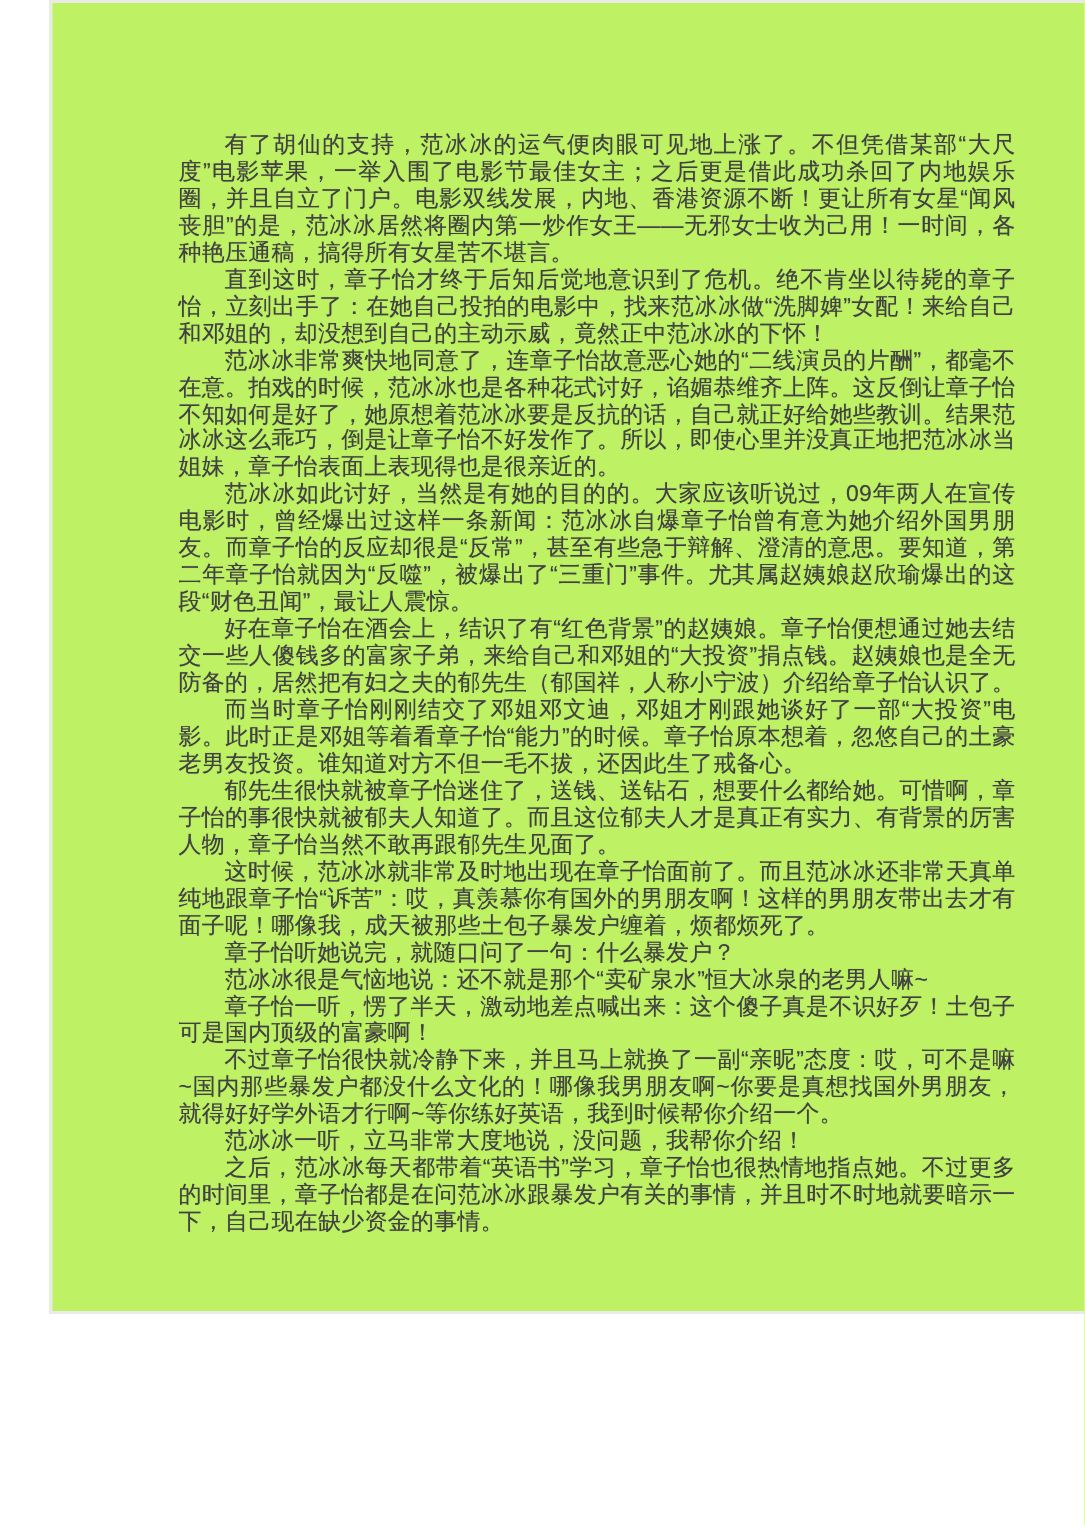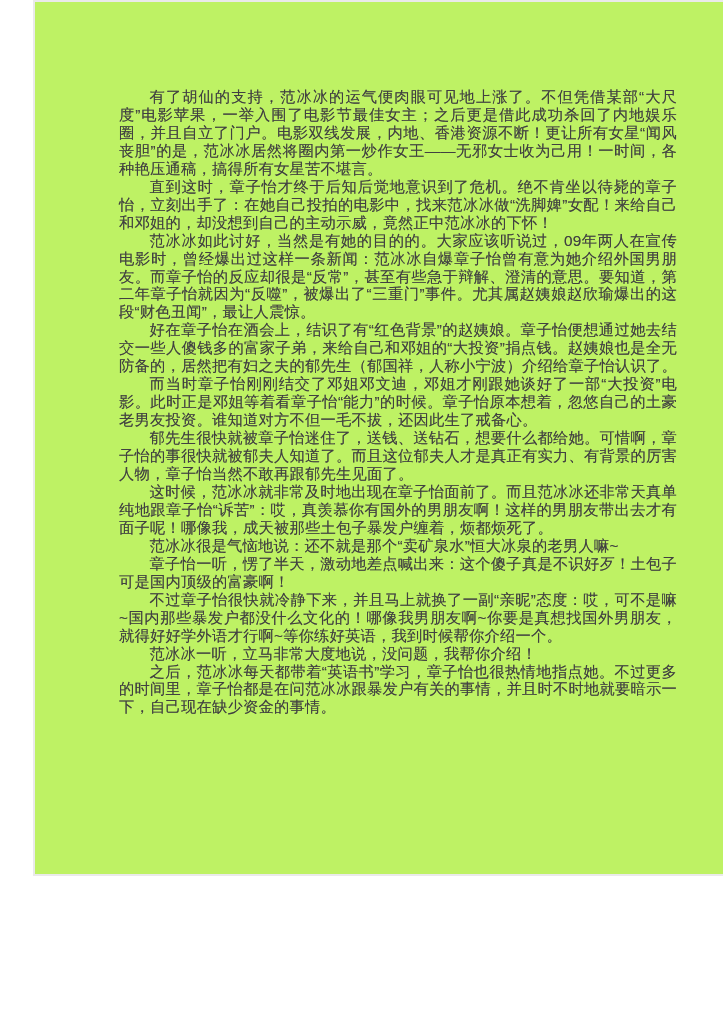--- a/index.html
+++ b/index.html
@@ -46,25 +46,27 @@
     text-align: center;
   }
 </style>
 </head>
 <body>
 
 <div class="page">
   <div class="text-block">
     <p>有了胡仙的支持，范冰冰的运气便肉眼可见地上涨了。不但凭借某部“大尺度”电影苹果，一举入围了电影节最佳女主；之后更是借此成功杀回了内地娱乐圈，并且自立了门户。电影双线发展，内地、香港资源不断！更让所有女星“闻风丧胆”的是，范冰冰居然将圈内第一炒作女王——无邪女士收为己用！一时间，各种艳压通稿，搞得所有女星苦不堪言。</p>
     <p>直到这时，章子怡才终于后知后觉地意识到了危机。绝不肯坐以待毙的章子怡，立刻出手了：在她自己投拍的电影中，找来范冰冰做“洗脚婢”女配！来给自己和邓姐的，却没想到自己的主动示威，竟然正中范冰冰的下怀！</p>
+    <p>范冰冰非常爽快地同意了，连章子怡故意恶心她的“二线演员的片酬”，都毫不在意。拍戏的时候，范冰冰也是各种花式讨好，谄媚恭维齐上阵。这反倒让章子怡不知如何是好了，她原想着范冰冰要是反抗的话，自己就正好给她些教训。结果范冰冰这么乖巧，倒是让章子怡不好发作了。所以，即使心里并没真正地把范冰冰当姐妹，章子怡表面上表现得也是很亲近的。</p>
     <p>范冰冰如此讨好，当然是有她的目的的。大家应该听说过，09年两人在宣传电影时，曾经爆出过这样一条新闻：范冰冰自爆章子怡曾有意为她介绍外国男朋友。而章子怡的反应却很是“反常”，甚至有些急于辩解、澄清的意思。要知道，第二年章子怡就因为“反噬”，被爆出了“三重门”事件。尤其属赵姨娘赵欣瑜爆出的这段“财色丑闻”，最让人震惊。</p>
     <p>好在章子怡在酒会上，结识了有“红色背景”的赵姨娘。章子怡便想通过她去结交一些人傻钱多的富家子弟，来给自己和邓姐的“大投资”捐点钱。赵姨娘也是全无防备的，居然把有妇之夫的郁先生（郁国祥，人称小宁波）介绍给章子怡认识了。</p>
     <p>而当时章子怡刚刚结交了邓姐邓文迪，邓姐才刚跟她谈好了一部“大投资”电影。此时正是邓姐等着看章子怡“能力”的时候。章子怡原本想着，忽悠自己的土豪老男友投资。谁知道对方不但一毛不拔，还因此生了戒备心。</p>
     <p>郁先生很快就被章子怡迷住了，送钱、送钻石，想要什么都给她。可惜啊，章子怡的事很快就被郁夫人知道了。而且这位郁夫人才是真正有实力、有背景的厉害人物，章子怡当然不敢再跟郁先生见面了。</p>
     <p>这时候，范冰冰就非常及时地出现在章子怡面前了。而且范冰冰还非常天真单纯地跟章子怡“诉苦”：哎，真羡慕你有国外的男朋友啊！这样的男朋友带出去才有面子呢！哪像我，成天被那些土包子暴发户缠着，烦都烦死了。</p>
+    <p>章子怡听她说完，就随口问了一句：什么暴发户？</p>
     <p>范冰冰很是气恼地说：还不就是那个“卖矿泉水”恒大冰泉的老男人嘛~</p>
     <p>章子怡一听，愣了半天，激动地差点喊出来：这个傻子真是不识好歹！土包子可是国内顶级的富豪啊！</p>
     <p>不过章子怡很快就冷静下来，并且马上就换了一副“亲昵”态度：哎，可不是嘛~国内那些暴发户都没什么文化的！哪像我男朋友啊~你要是真想找国外男朋友，就得好好学外语才行啊~等你练好英语，我到时候帮你介绍一个。</p>
     <p>范冰冰一听，立马非常大度地说，没问题，我帮你介绍！</p>
     <p>之后，范冰冰每天都带着“英语书”学习，章子怡也很热情地指点她。不过更多的时间里，章子怡都是在问范冰冰跟暴发户有关的事情，并且时不时地就要暗示一下，自己现在缺少资金的事情。</p>
   </div>
   <div class="page-number">23</div>
 </div>
 
 </body></html>

